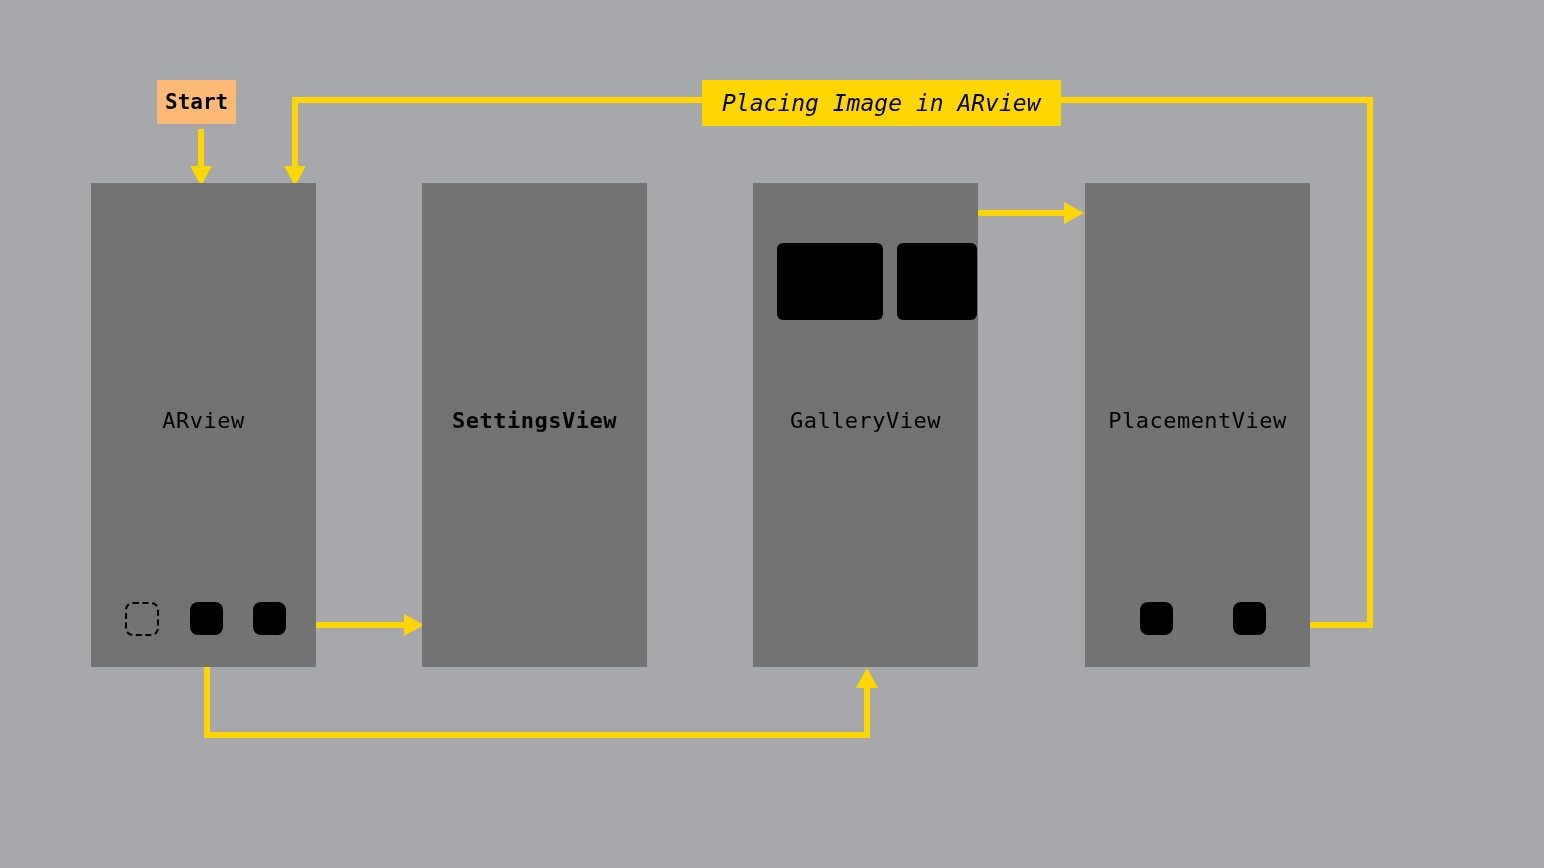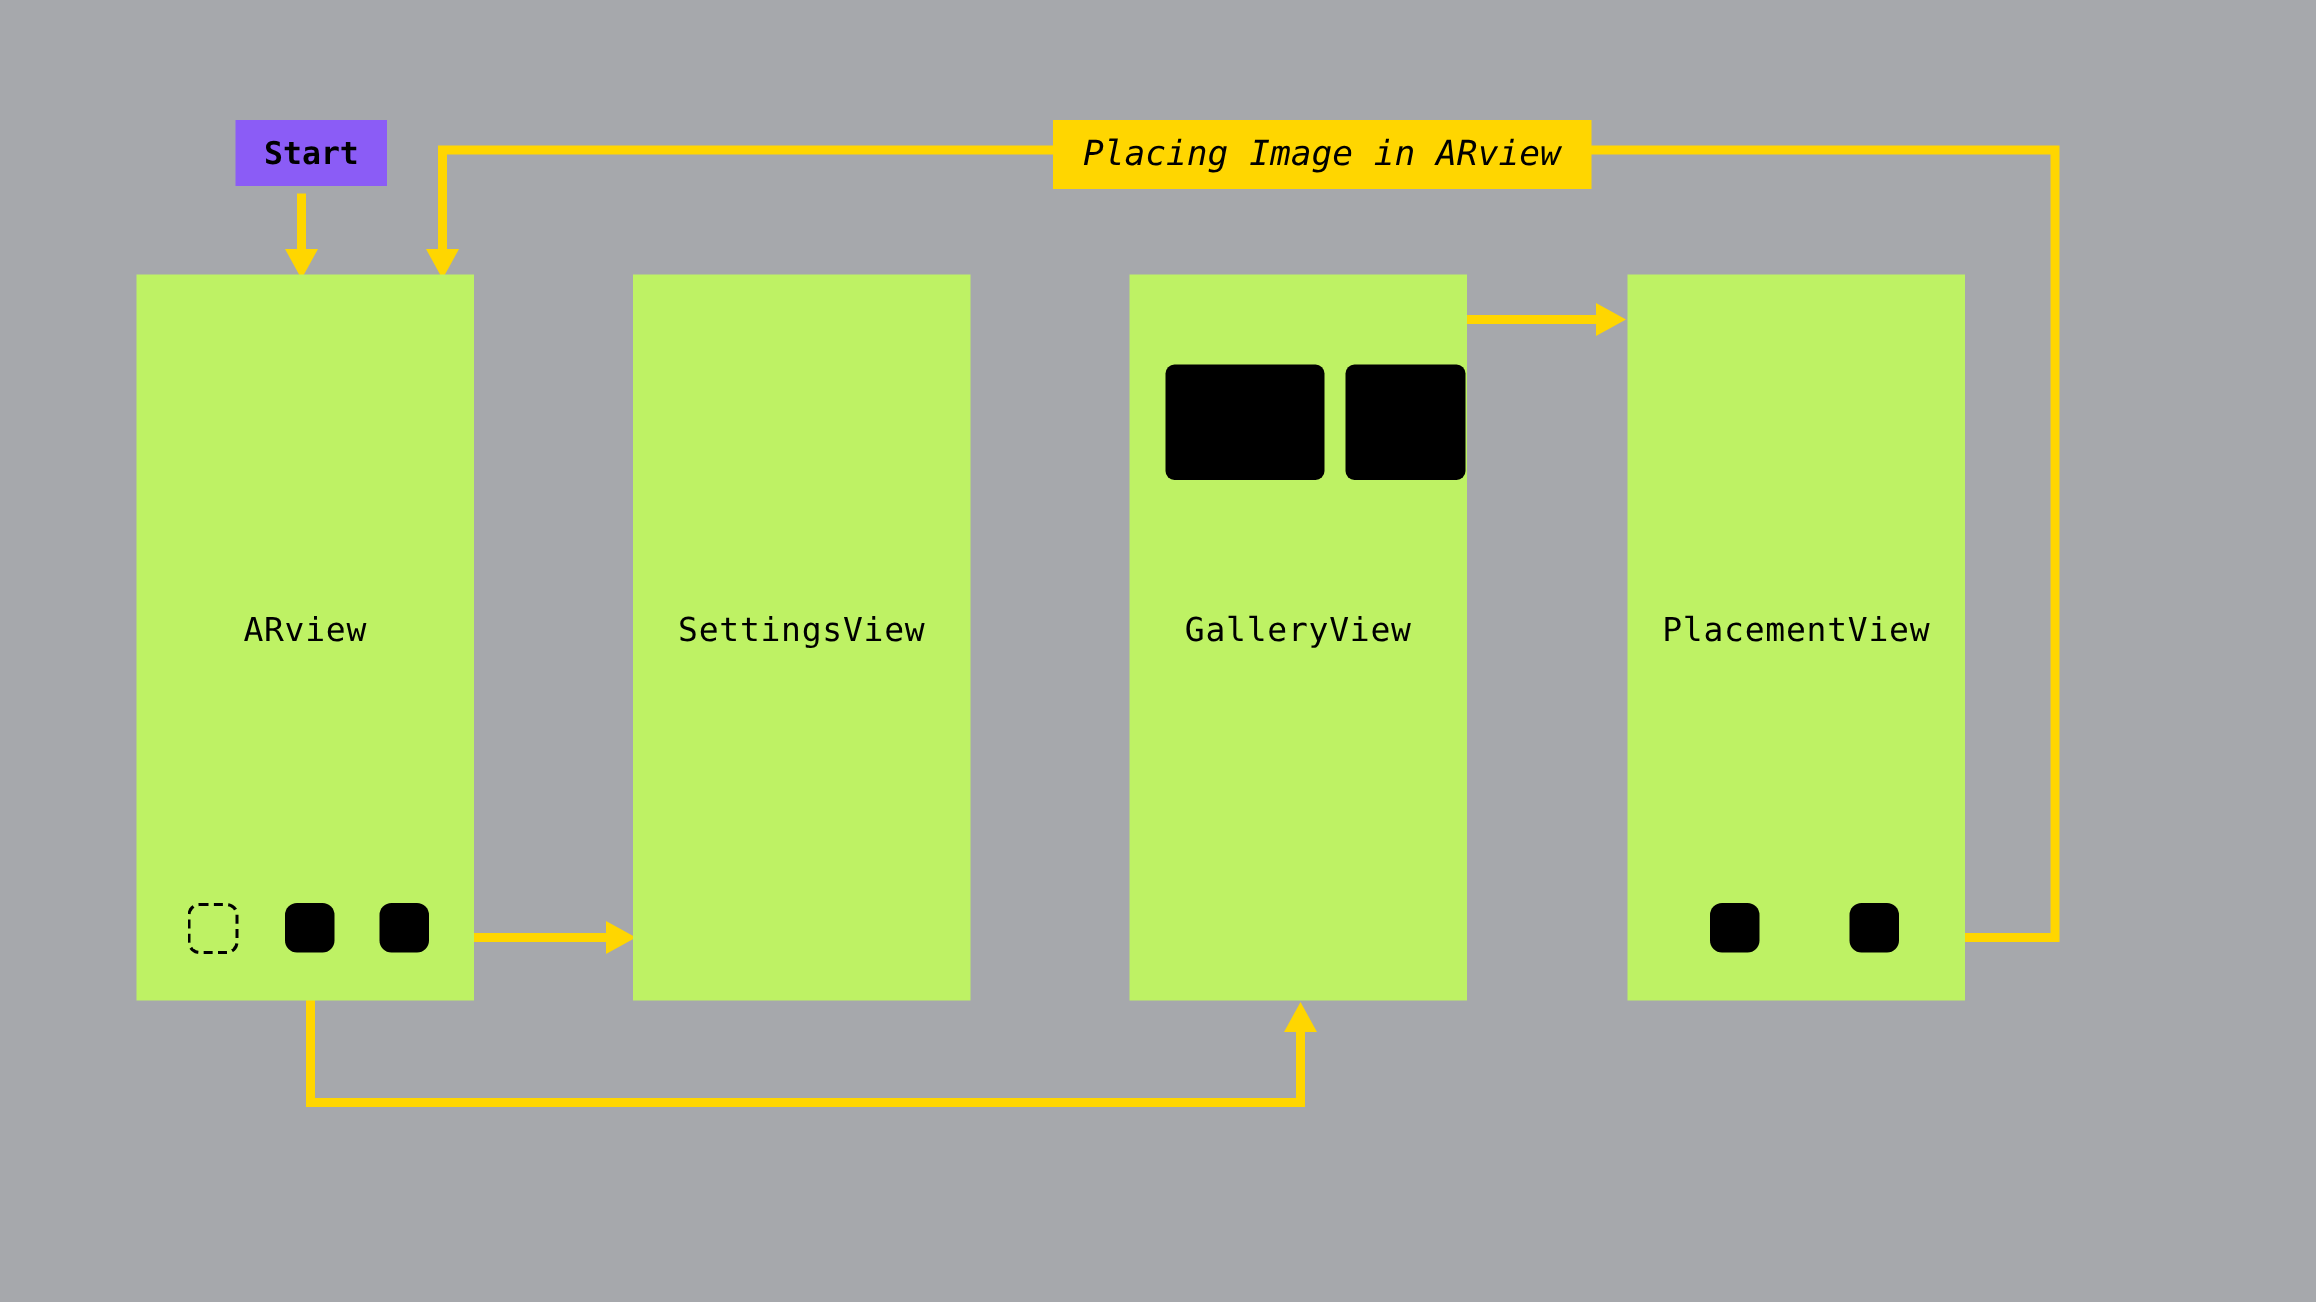--- a/index.html
+++ b/index.html
@@ -1,20 +1,20 @@
 <!DOCTYPE html>
 <html><head>
 <meta charset="utf-8">
 <style>
 html,body{margin:0;padding:0;width:1544px;height:868px;background:#a6a8ac;font-family:ui-monospace,Menlo,Consolas,monospace;}
 .stage{position:relative;width:1544px;height:868px;}
-.panel{position:absolute;background:#bef264;box-sizing:border-box;}
+.panel{position:absolute;background:#737373;box-sizing:border-box;}
 .panel-label{font-size:22px;letter-spacing:.5px;color:#000;}
 .label-center{position:absolute;left:0;right:0;text-align:center;}
-.start-box{position:absolute;background:#8b5cf6;padding:10px 19px;}
+.start-box{position:absolute;background:#fdba74;padding:10px 8px;}
 .start-text{font-weight:800;font-size:21px;color:#000;}
 .banner{position:absolute;background:#ffd600;padding:10px 20px;}
 .banner-text{font-style:italic;font-weight:500;font-size:23px;color:#000;}
 .rbtn{position:absolute;background:#000;border-radius:8px;}
 .dotted-btn{position:absolute;border:2px dashed #000;border-radius:8px;background:transparent;}
 .thumb{position:absolute;background:#000;border-radius:6px;}
 svg{position:absolute;left:0;top:0;overflow:visible;}
 .flow{stroke:#ffd600;stroke-width:6;fill:none;}
 .arrowhead{fill:#ffd600;}
 </style>
@@ -50,21 +50,21 @@
     <span class="banner-text">Placing Image in ARview</span>
   </div>
 
   <div class="panel" style="left:91px;top:183px;width:225px;height:484px;">
     <div class="label-center panel-label" style="top:225px;">ARview</div>
     <div class="dotted-btn" style="left:34px;top:419px;width:30px;height:30px;"></div>
     <div class="rbtn" style="left:99px;top:419px;width:33px;height:33px;"></div>
     <div class="rbtn" style="left:162px;top:419px;width:33px;height:33px;"></div>
   </div>
 
-  <div class="panel" style="left:422px;top:183px;width:225px;height:484px;">
+  <div class="panel" style="left:422px;top:183px;width:225px;height:484px;font-weight:bold;">
     <div class="label-center panel-label" style="top:225px;">SettingsView</div>
   </div>
 
   <div class="panel" style="left:1085px;top:183px;width:225px;height:484px;">
     <div class="label-center panel-label" style="top:225px;">PlacementView</div>
     <div class="rbtn" style="left:55px;top:419px;width:33px;height:33px;"></div>
     <div class="rbtn" style="left:148px;top:419px;width:33px;height:33px;"></div>
   </div>
 
   <div class="panel" style="left:753px;top:183px;width:225px;height:484px;">

